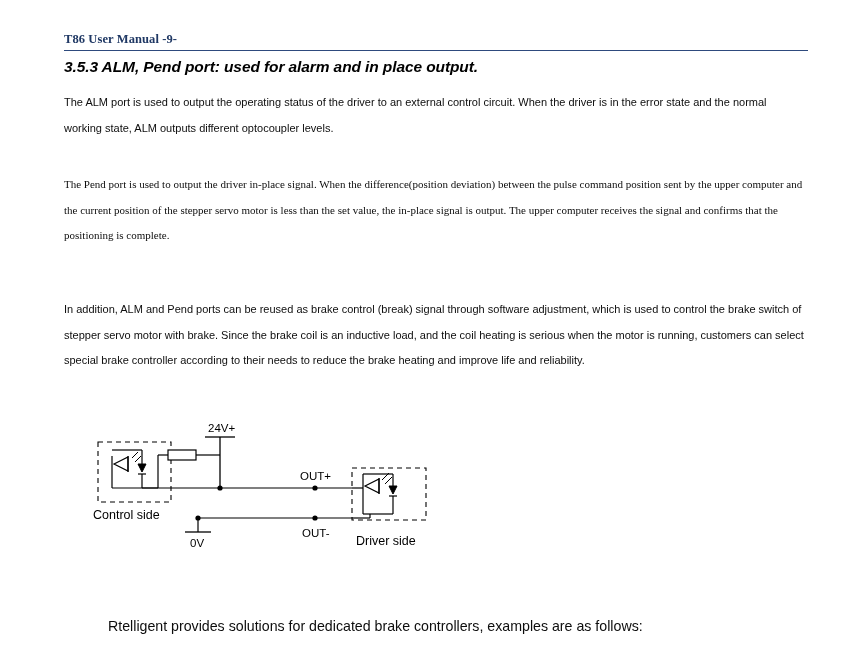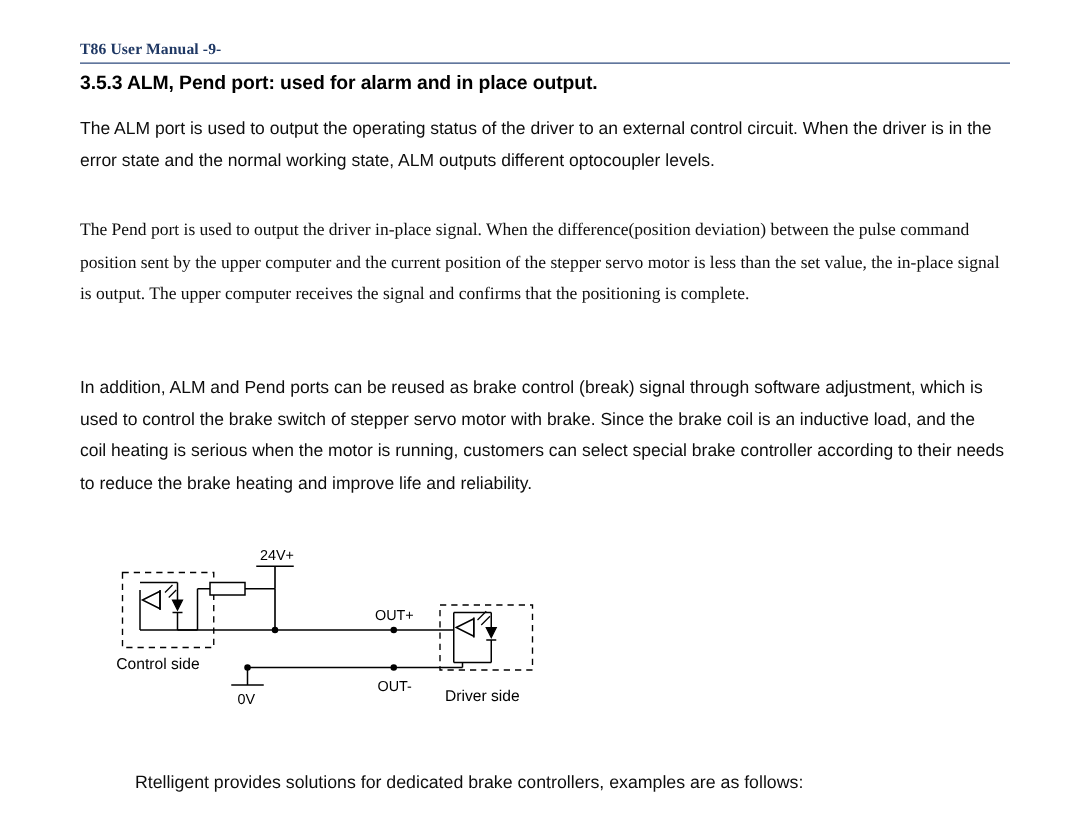--- a/index.html
+++ b/index.html
@@ -42,38 +42,39 @@
     width: 744px;
   }
   .section-title {
     position: absolute;
     left: 64px;
     top: 58px;
     font-size: 15.5px;
     font-weight: bold;
     color: #000;
     letter-spacing: -0.1px;
+    font-style: italic;
   }
   .body-text {
     position: absolute;
     left: 64px;
     width: 740px;
-    font-size: 14px;
+    font-size: 11px;
     line-height: 25.5px;
     color: #0d0d0d;
     text-align: left;
   }
   #para0 { top: 90px; }
   #para1 { top: 172px; font-family: Liberation Serif, serif; }
   #para2 { top: 281px; margin-top: 16px; }
 
   .figure {
     position: absolute;
     left: 80px;
-    top: 436px;
+    top: 420px;
     width: 380px;
     height: 145px;
     text-align: right;
   }
   .caption {
     position: absolute;
     left: 66px;
     top: 573px;
     font-size: 12.3px;
     color: #0d0d0d;

